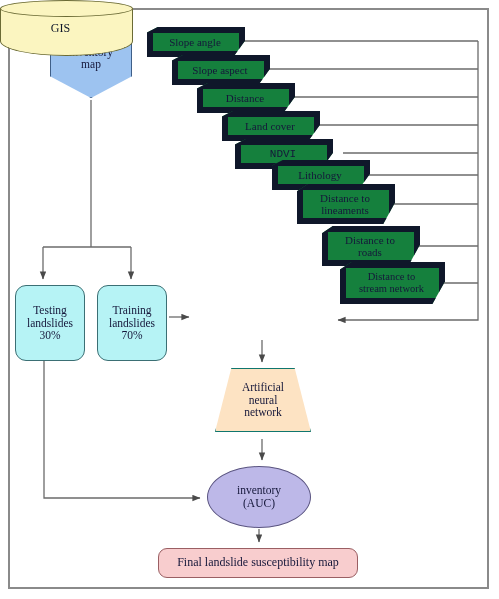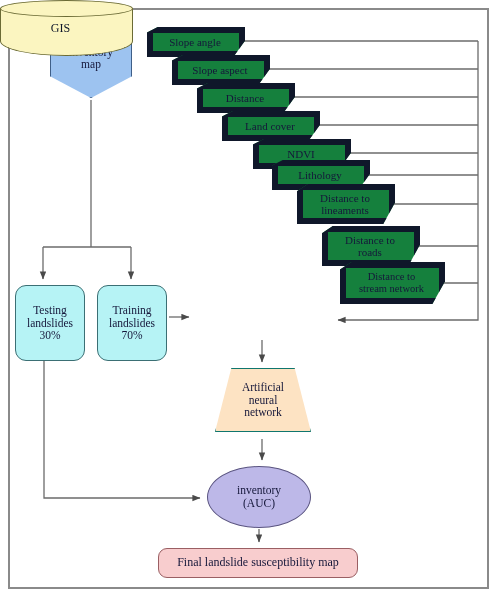--- a/index.html
+++ b/index.html
@@ -145,21 +145,21 @@
   </div>
   <div class="node layer" id="layer-1" style="left:172px;top:55px;width:98px;height:30px;">
     <span class="txt" style="white-space:pre-line;">Slope aspect</span>
   </div>
   <div class="node layer" id="layer-2" style="left:197px;top:83px;width:98px;height:30px;">
     <span class="txt" style="white-space:pre-line;">Distance</span>
   </div>
   <div class="node layer" id="layer-3" style="left:222px;top:111px;width:98px;height:30px;">
     <span class="txt" style="white-space:pre-line;">Land cover</span>
   </div>
-  <div class="node layer" id="layer-4" style="left:253px;top:139px;width:98px;height:30px;">
+  <div class="node layer" id="layer-4" style="left:235px;top:139px;width:98px;height:30px;font-family:Liberation Mono, monospace;">
     <span class="txt" style="white-space:pre-line;">NDVI</span>
   </div>
   <div class="node layer" id="layer-5" style="left:272px;top:160px;width:98px;height:30px;">
     <span class="txt" style="white-space:pre-line;">Lithology</span>
   </div>
   <div class="node layer" id="layer-6" style="left:297px;top:184px;width:98px;height:40px;">
     <span class="txt" style="white-space:pre-line;">Distance to
 lineaments</span>
   </div>
   <div class="node layer" id="layer-7" style="left:322px;top:226px;width:98px;height:40px;">

